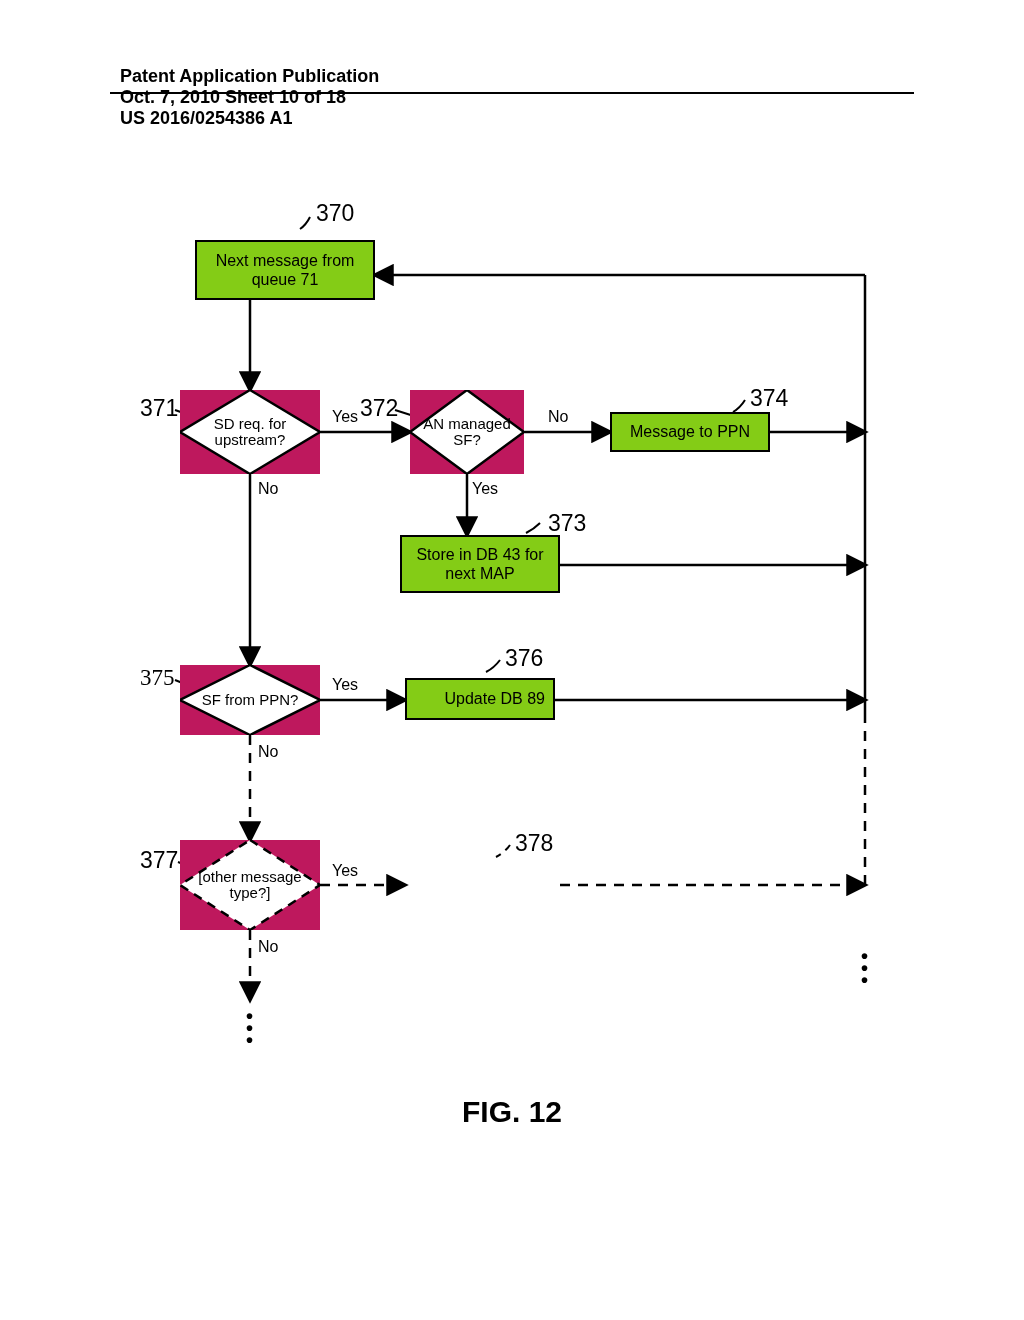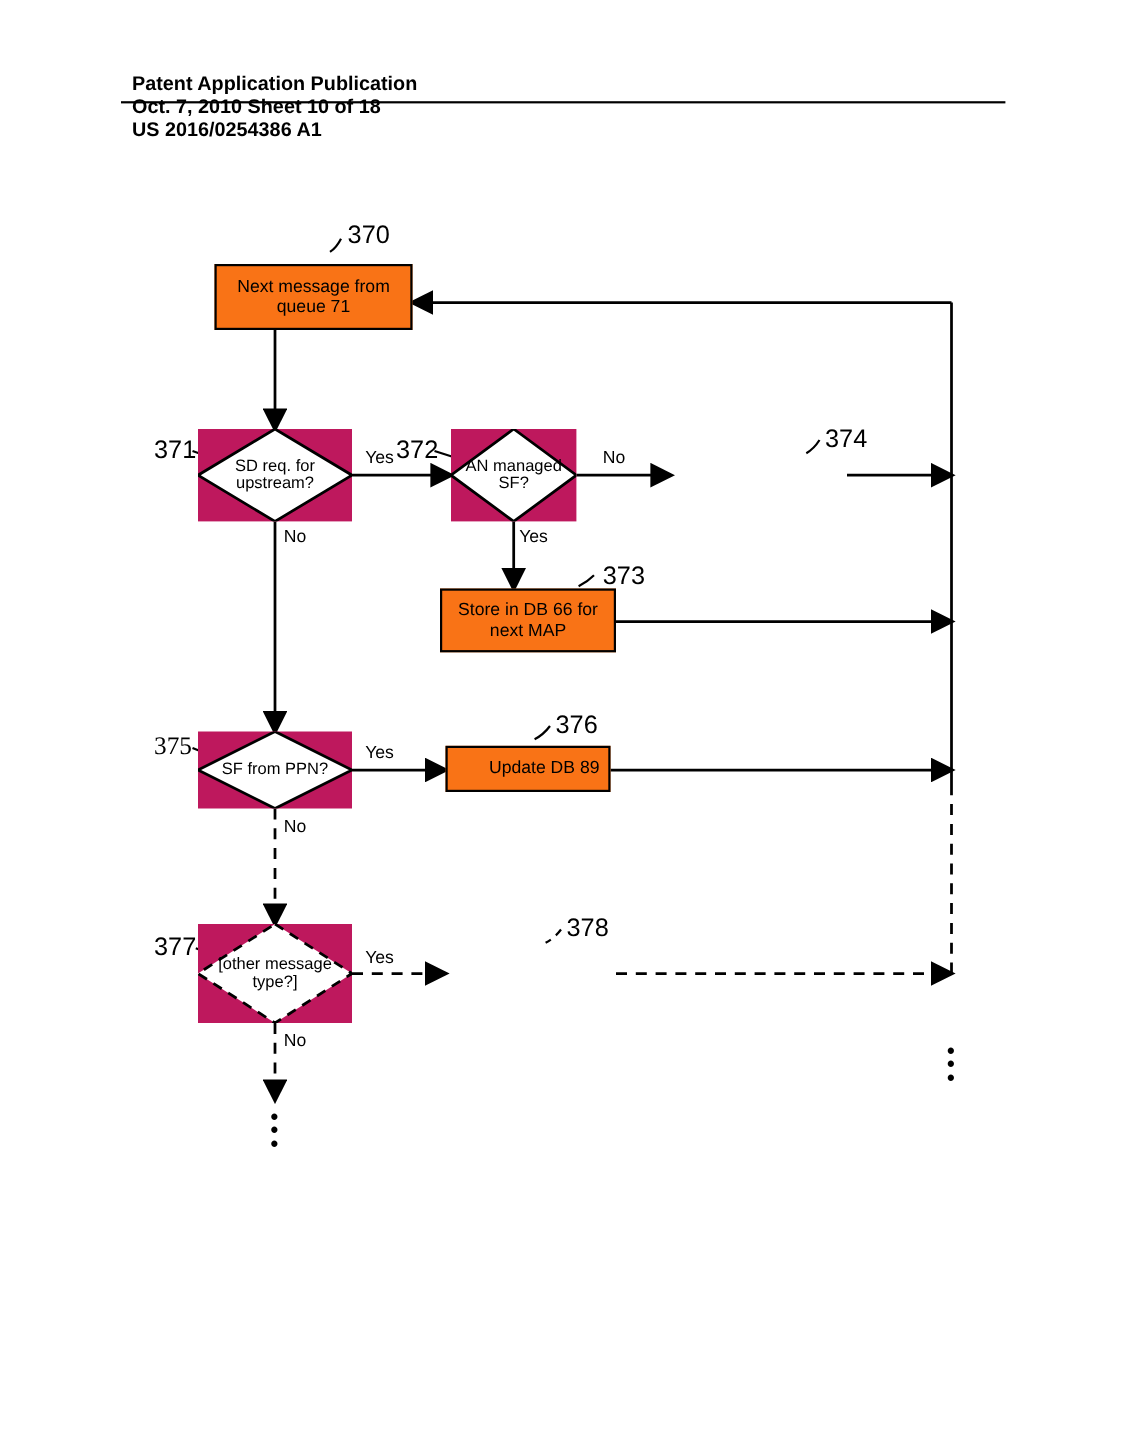--- a/index.html
+++ b/index.html
@@ -38,21 +38,21 @@
   .canvas {
     position: absolute;
     left: 0;
     top: 0;
     width: 1024px;
     height: 1320px;
   }
   .box {
     position: absolute;
     border: 2.5px solid #000;
-    background: #f97316;
+    background: #84cc16;
     display: flex;
     align-items: center;
     justify-content: center;
     text-align: center;
     font-size: 16px;
     line-height: 1.2;
     padding: 4px 8px;
     box-sizing: border-box;
   }
   .box.dashed {
@@ -190,24 +190,27 @@
   <div class="diamond" style="left:410px; top:390px; width:114px; height:84px;">
     <svg width="114" height="84">
         <polygon points="57,0 114,42 57,84 0,42" fill="#fff" stroke="#000" stroke-width="2.5"></polygon>
       </svg>
     <div class="dlabel" style="padding:0 8px;">AN managed SF?</div>
   </div>
   <div class="ref-label" style="left:360px; top:395px;">372</div>
   <div class="edge-label" style="left:472px; top:480px;">Yes</div>
   <div class="edge-label" style="left:548px; top:408px;">No</div>
 
+  <div class="box" style="left:610px; top:412px; width:160px; height:40px;">
+    <span>Message to PPN</span>
+  </div>
   <div class="ref-label" style="left:750px; top:385px;">374</div>
 
   <div class="box" style="left:400px; top:535px; width:160px; height:58px;">
-    <span>Store in DB 66 for next MAP</span>
+    <span>Store in DB 43 for next MAP</span>
   </div>
   <div class="ref-label" style="left:548px; top:510px;">373</div>
 
   <div class="diamond" style="left:180px; top:665px; width:140px; height:70px;">
     <svg width="140" height="70">
         <polygon points="70,0 140,35 70,70 0,35" fill="#fff" stroke="#000" stroke-width="2.5"></polygon>
       </svg>
     <div class="dlabel">SF from PPN?</div>
   </div>
   <div class="ref-label" style="left:140px; top:665px;font-family:Liberation Serif, serif;">375</div>
@@ -228,14 +231,15 @@
   <div class="ref-label" style="left:140px; top:847px;">377</div>
   <div class="edge-label" style="left:332px; top:862px;">Yes</div>
   <div class="edge-label" style="left:258px; top:938px;">No</div>
 
   <div class="ref-label" style="left:515px; top:830px;">378</div>
 
   <div class="dots" style="left:246px; top:1010px;">•<br>•<br>•</div>
 
   <div class="dots" style="left:861px; top:950px;">•<br>•<br>•</div>
 
+  <div class="fig-caption" style="top:1095px;">FIG. 12</div>
 
 </div>
 
 </body></html>

